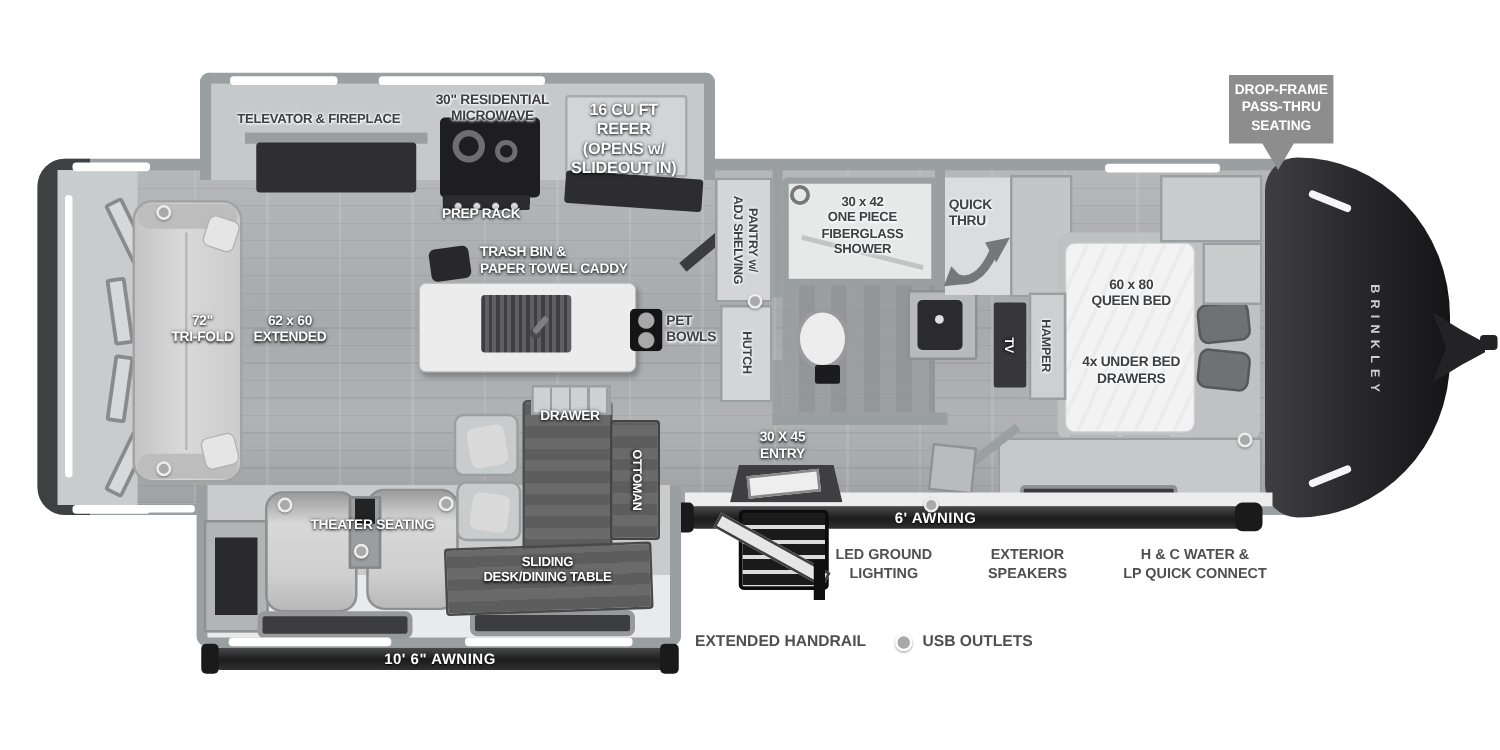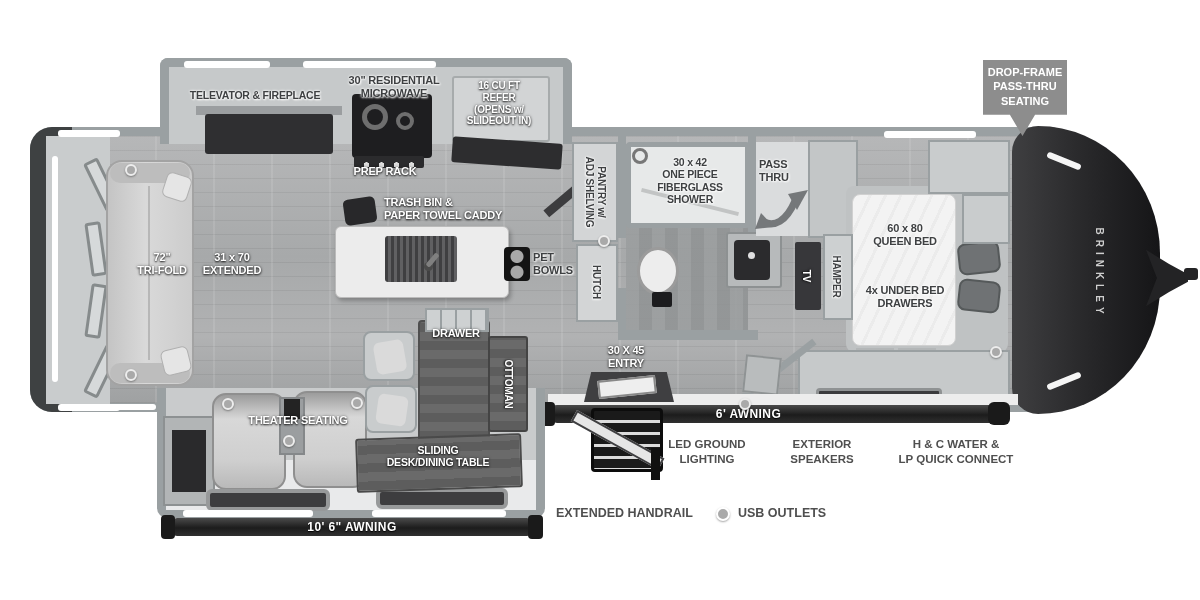--- a/index.html
+++ b/index.html
@@ -172,41 +172,41 @@
   <div class="barcap" style="left:161px;top:515px;width:14px;height:24px"></div>
   <div class="barcap" style="left:528px;top:515px;width:15px;height:24px"></div>
 
   <div class="callout" style="left:983px;top:60px;width:84px;height:76px">DROP-FRAME
 PASS-THRU
 SEATING</div>
 
   <div class="lbl" style="left:172px;top:89px;width:166px;font-size:10.5px">TELEVATOR &amp; FIREPLACE</div>
   <div class="lbl" style="left:338px;top:74px;width:112px">30" RESIDENTIAL
 MICROWAVE</div>
-  <div class="lblw" style="left:452px;top:80px;width:94px;font-size:10px">16 CU FT
+  <div class="lblw" style="left:452px;top:80px;width:94px;font-size:13px">16 CU FT
 REFER
 (OPENS w/
 SLIDEOUT IN)</div>
   <div class="lblw" style="left:346px;top:165px;width:78px">PREP RACK</div>
   <div class="lblw" style="left:384px;top:196px;width:126px;text-align:left">TRASH BIN &amp;
 PAPER TOWEL CADDY</div>
   <div class="lbl" style="left:533px;top:251px;width:46px;text-align:left">PET
 BOWLS</div>
   <div class="lbl rot" style="left:551px;top:172px;width:88px;height:40px;transform:rotate(90deg);font-size:10px">PANTRY w/
 ADJ SHELVING</div>
   <div class="lbl rot" style="left:567px;top:274px;width:58px;height:16px;transform:rotate(90deg);font-size:10px">HUTCH</div>
   <div class="lblw" style="left:128px;top:251px;width:68px">72"
 TRI-FOLD</div>
-  <div class="lblw" style="left:194px;top:251px;width:76px">31 x 70
+  <div class="lblw" style="left:194px;top:251px;width:76px">62 x 60
 EXTENDED</div>
   <div class="lbl" style="left:640px;top:156px;width:100px;font-size:10.5px">30 x 42
 ONE PIECE
 FIBERGLASS
 SHOWER</div>
-  <div class="lbl" style="left:759px;top:158px;width:44px;text-align:left">PASS
+  <div class="lbl" style="left:759px;top:158px;width:44px;text-align:left">QUICK
 THRU</div>
   <div class="lbl" style="left:855px;top:222px;width:100px">60 x 80
 QUEEN BED</div>
   <div class="lbl" style="left:855px;top:284px;width:100px">4x UNDER BED
 DRAWERS</div>
   <div class="lblw rot" style="left:795px;top:269px;width:22px;height:14px;transform:rotate(90deg);font-size:10px">TV</div>
   <div class="lbl rot" style="left:807px;top:269px;width:58px;height:15px;transform:rotate(90deg);font-size:10px">HAMPER</div>
   <div class="lblw" style="left:597px;top:344px;width:58px">30 X 45
 ENTRY</div>
   <div class="lblw" style="left:426px;top:327px;width:60px">DRAWER</div>

